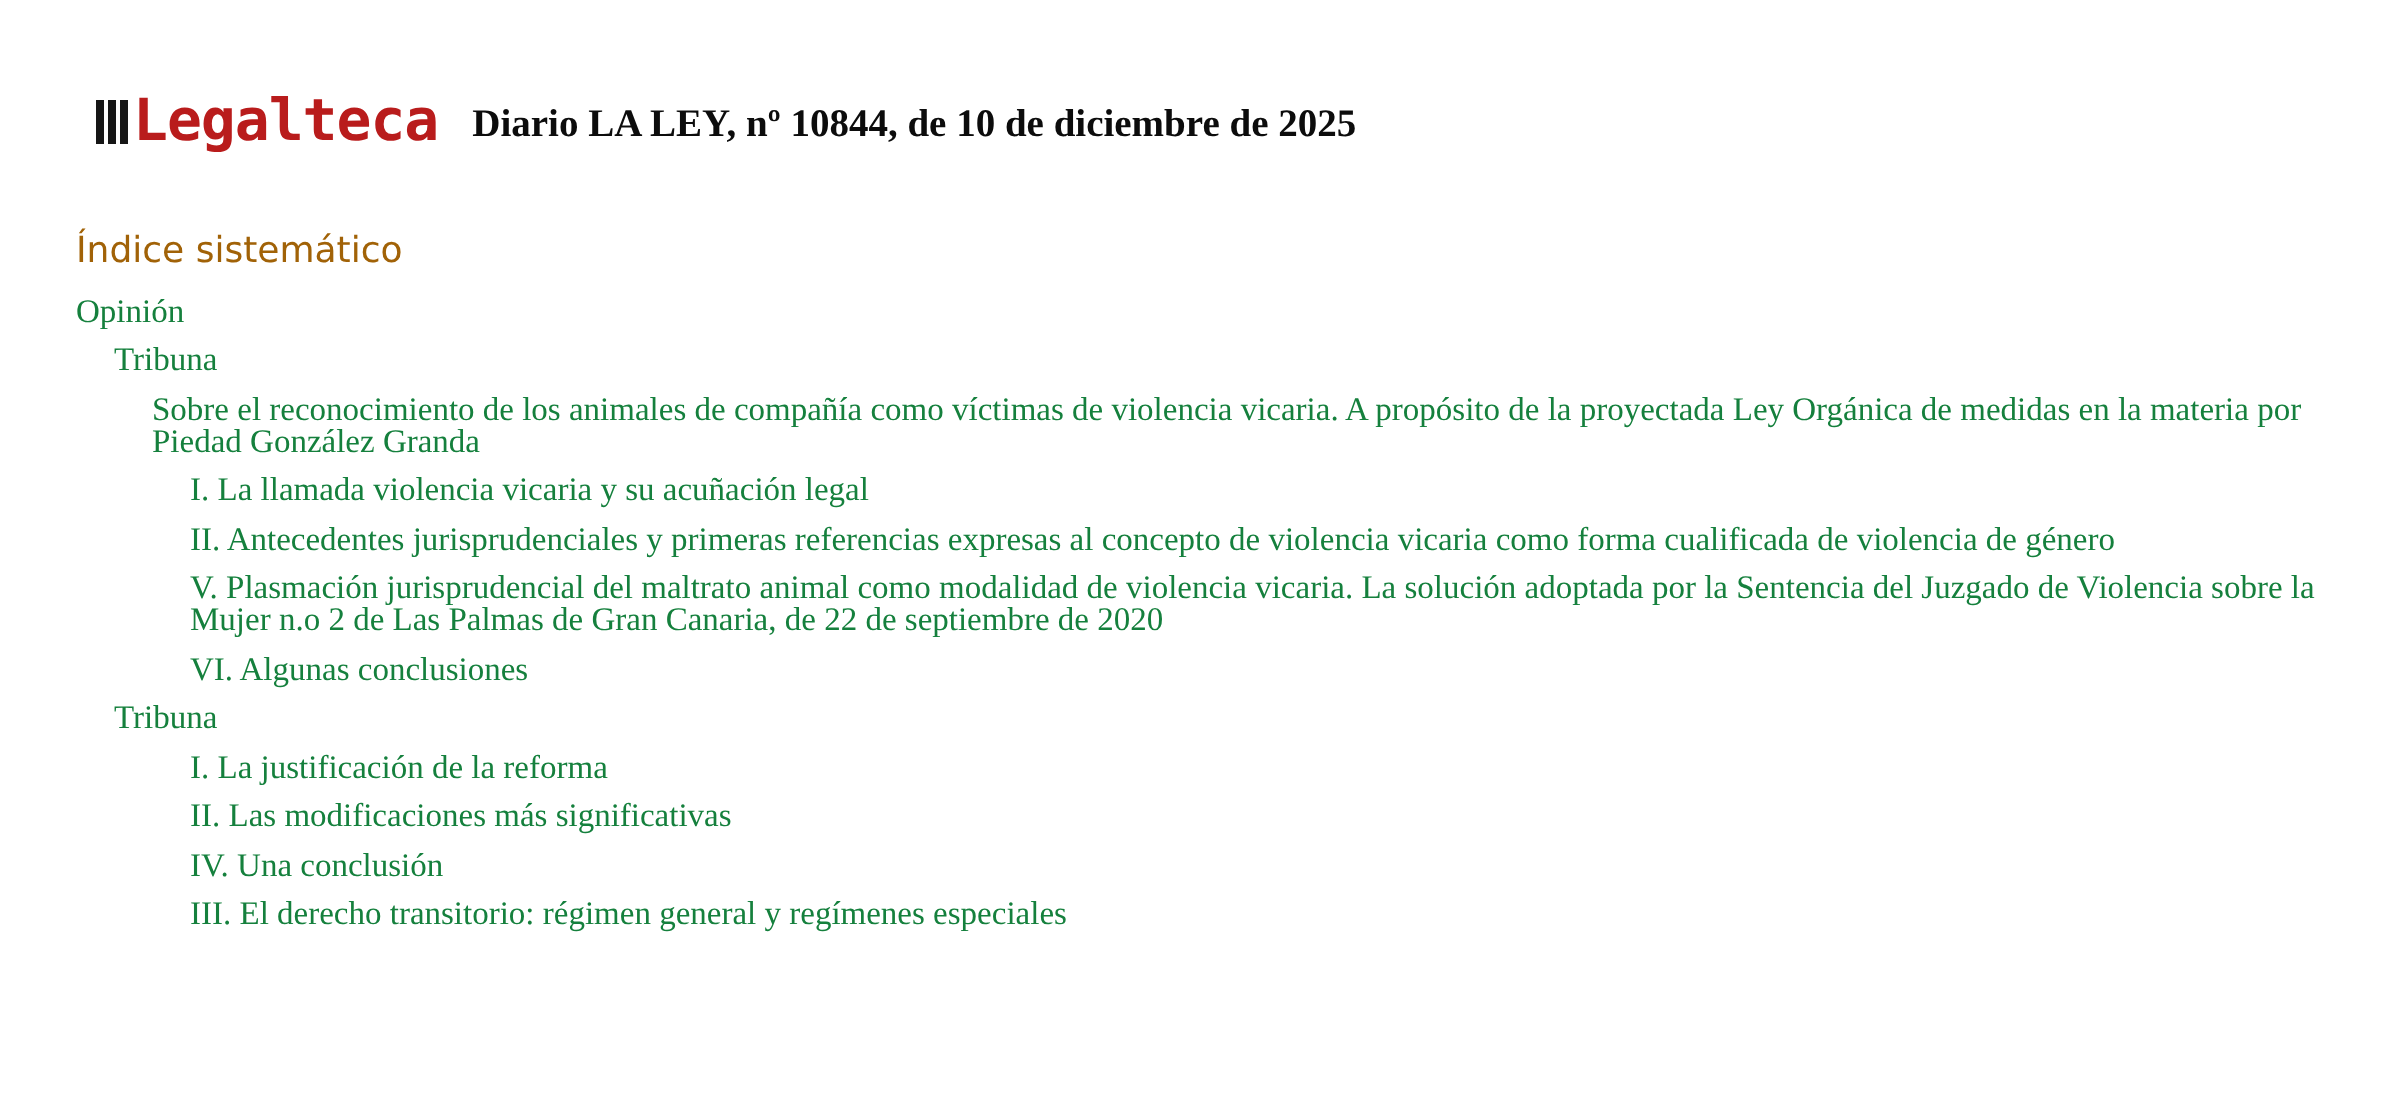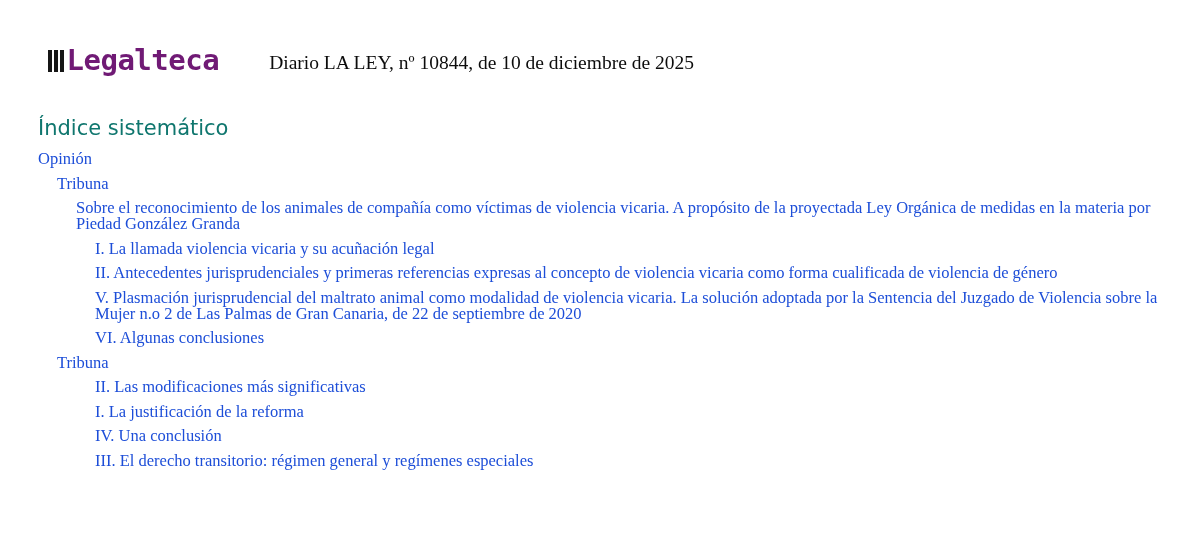--- a/index.html
+++ b/index.html
@@ -21,65 +21,65 @@
     margin: 46px 30px 0 48px;
   }
   .logo {
     display: inline-flex;
     align-items: center;
     font-family: "DejaVu Sans Mono", monospace;
     font-weight: bold;
     font-size: 29px;
     line-height: 1;
     letter-spacing: -0.5px;
-    color: #701a75;
+    color: #b91c1c;
     cursor: pointer;
     text-decoration: none;
   }
   .logo-bars {
     display: inline-flex;
     gap: 2.5px;
     margin-right: 3px;
   }
   .logo-bars i {
     display: block;
     width: 3.5px;
     height: 22px;
     background: #161616;
   }
   .edition-title {
     font-family: "Liberation Serif", serif;
-    font-weight: normal;
+    font-weight: bold;
     font-size: 19.5px;
     line-height: 1;
-    margin-left: 50px;
+    margin-left: 17px;
     padding-bottom: 3px;
     color: #0c0c0c;
     white-space: nowrap;
   }
   
   .main {
     margin: 0 28px 0 38px;
   }
   .page-title {
     font-family: "DejaVu Sans", "Liberation Sans", sans-serif;
     font-weight: 400;
-    font-size: 21px;
+    font-size: 18px;
     line-height: 1.15;
-    color: #0f766e;
+    color: #a16207;
     margin: 41px 0 11px 0;
   }
   .index-list {
     margin: 0;
   }
   .index-item {
     font-size: 16.5px;
     line-height: 16px;
     margin-bottom: 8.5px;
-    color: #1d4ed8;
+    color: #15803d;
   }
   .index-item.lvl0 { padding-left: 0; }
   .index-item.lvl1 { padding-left: 19px; }
   .index-item.lvl2 { padding-left: 38px; }
   .index-item.lvl3 { padding-left: 57px; }
   .index-item[data-interactable="true"] { cursor: pointer; }
 </style>
 </head>
 <body>
 
@@ -100,18 +100,18 @@
 
   <div class="index-list" data-interactable="false">
       <div class="index-item lvl0" data-interactable="false">Opinión</div>
       <div class="index-item lvl1" data-interactable="false">Tribuna</div>
       <div class="index-item lvl2" data-interactable="true">Sobre el reconocimiento de los animales de compañía como víctimas de violencia vicaria. A propósito de la proyectada Ley Orgánica de medidas en la materia por Piedad González Granda</div>
       <div class="index-item lvl3" data-interactable="true">I. La llamada violencia vicaria y su acuñación legal</div>
       <div class="index-item lvl3" data-interactable="true">II. Antecedentes jurisprudenciales y primeras referencias expresas al concepto de violencia vicaria como forma cualificada de violencia de género</div>
       <div class="index-item lvl3" data-interactable="true">V. Plasmación jurisprudencial del maltrato animal como modalidad de violencia vicaria. La solución adoptada por la Sentencia del Juzgado de Violencia sobre la Mujer n.o 2 de Las Palmas de Gran Canaria, de 22 de septiembre de 2020</div>
       <div class="index-item lvl3" data-interactable="true">VI. Algunas conclusiones</div>
       <div class="index-item lvl1" data-interactable="false">Tribuna</div>
+      <div class="index-item lvl3" data-interactable="true">I. La justificación de la reforma</div>
       <div class="index-item lvl3" data-interactable="true">II. Las modificaciones más significativas</div>
-      <div class="index-item lvl3" data-interactable="true">I. La justificación de la reforma</div>
       <div class="index-item lvl3" data-interactable="true">IV. Una conclusión</div>
       <div class="index-item lvl3" data-interactable="true">III. El derecho transitorio: régimen general y regímenes especiales</div>
     </div>
 </div>
 
 </body></html>

